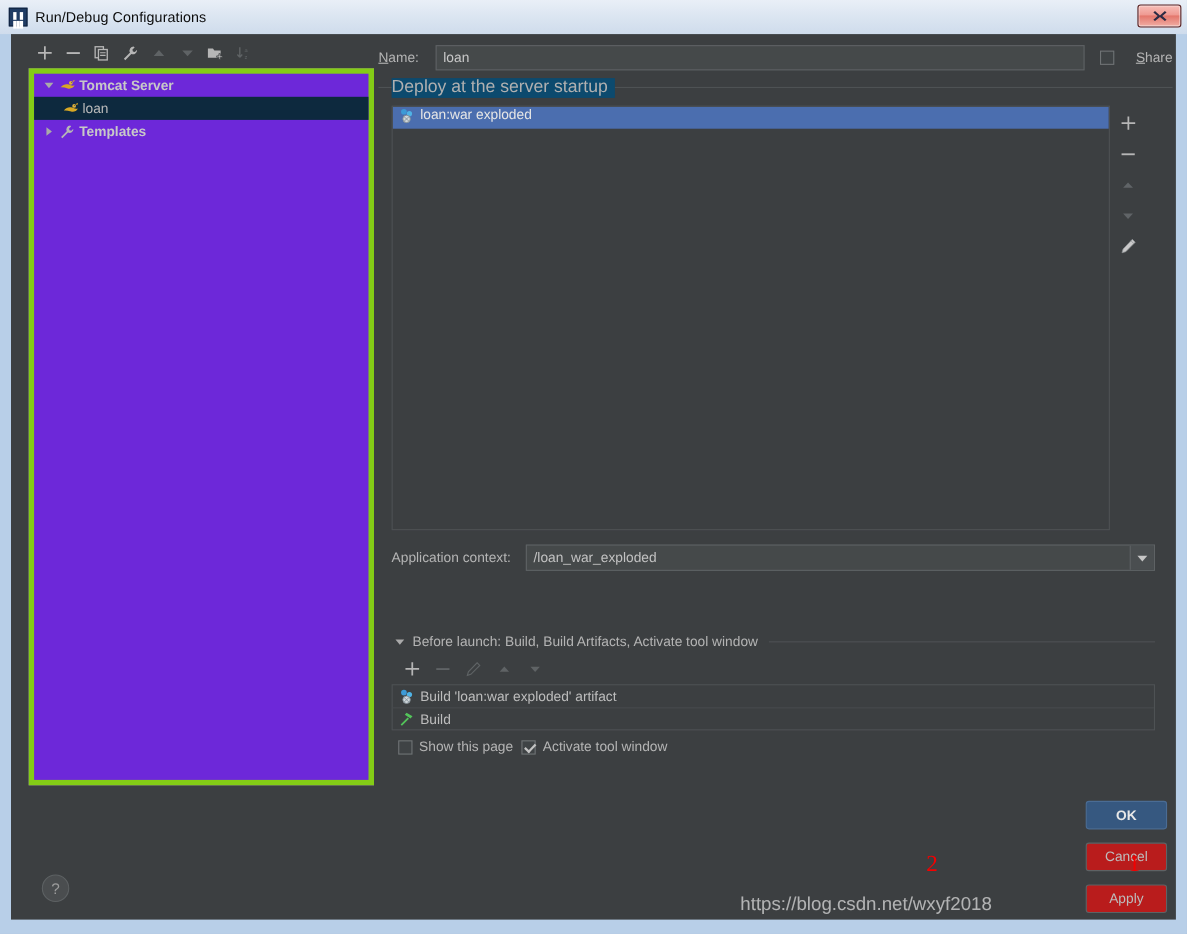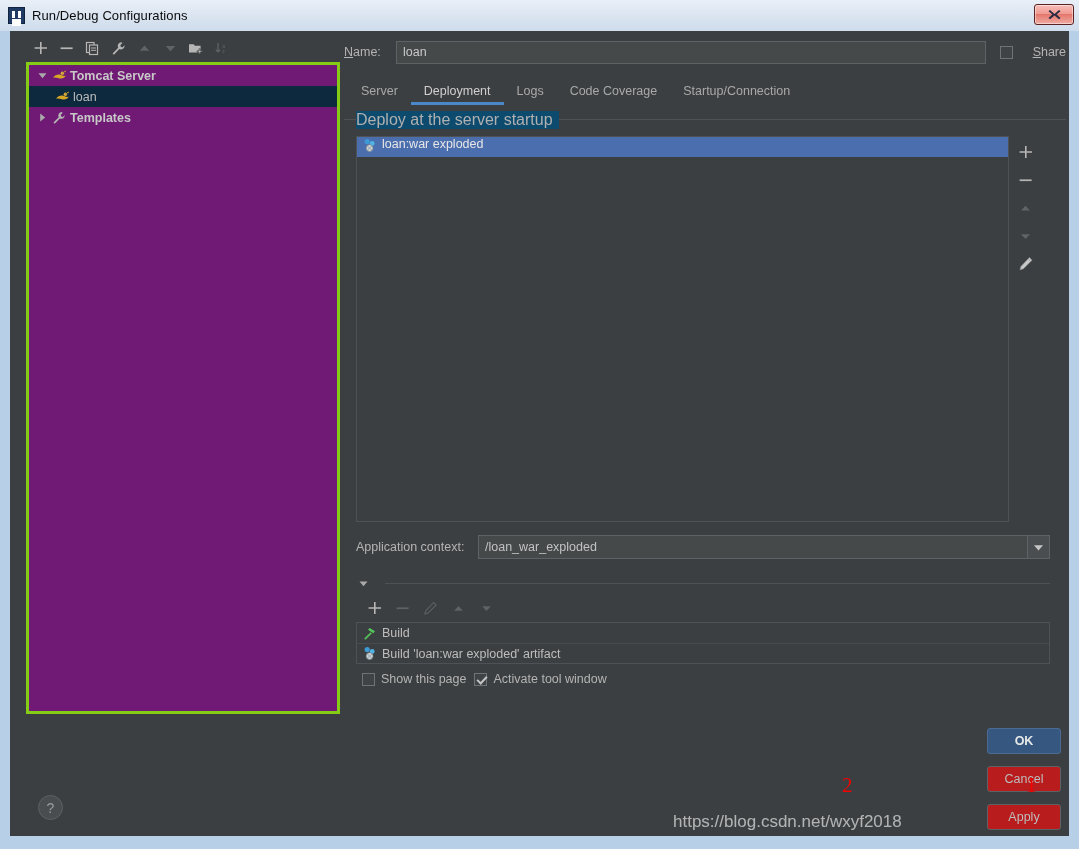--- a/index.html
+++ b/index.html
@@ -93,22 +93,22 @@
     width: 24px; height: 22px;
     display: flex; align-items: center; justify-content: center;
     cursor: pointer;
     position: relative;
   }
   .tbtn svg { display: block; }
   .tree-box {
     position: absolute;
     left: 8px; top: 27px;
     width: 314px; height: 652px;
-    background: #701a75;
-    border: 3px solid #84cc16;
+    background: #6d28d9;
+    border: 5px solid #84cc16;
   }
   .tree-row {
     height: 21px;
     display: flex; align-items: center;
     padding-left: 6px;
     font-size: 12.5px;
     color: #bbbbbb;
     cursor: pointer;
     position: relative;
   }
@@ -535,27 +535,20 @@
 
       <div class="name-row">
         <div class="name-label"><u>N</u>ame:</div>
         <input class="name-input" type="text" value="loan" style="">
         <div class="share-wrap">
           <span class="cbox"></span>
           <span class="share-text"><u>S</u>hare</span>
         </div>
       </div>
 
-      <div class="tabs">
-        <div class="tab">Server</div>
-        <div class="tab active">Deployment</div>
-        <div class="tab">Logs</div>
-        <div class="tab">Code Coverage</div>
-        <div class="tab">Startup/Connection</div>
-      </div>
 
       <div class="panel">
         <div class="group-line"></div>
         <div class="group-legend">Deploy at the server startup</div>
 
         <div class="deploy-area">
           <div class="deploy-list">
             <div class="deploy-row selected">
               <span class="artifact-icon">
                 <svg width="15" height="15" viewBox="0 0 15 15">
@@ -611,20 +604,21 @@
         </div>
       </div>
 
       <div class="before">
         <div class="before-hdr">
           <span class="tri">
             <svg width="11" height="11" viewBox="0 0 11 11">
                 <path d="M1.5 3.4 H9.5 L5.5 8.2 Z" fill="#aaaaaa"></path>
               </svg>
           </span>
+          <span>Before launch: Build, Build Artifacts, Activate tool window</span>
           <span class="before-hdr-line"></span>
         </div>
 
         <div class="before-toolbar">
           <div class="tbtn">
             <svg width="15" height="15" viewBox="0 0 15 15">
                 <path d="M7 1 h1.6 v5.2 H14 v1.6 H8.6 V13 H7 V7.8 H1.6 V6.2 H7 Z" fill="#b6b6b6"></path>
               </svg>
           </div>
           <div class="tbtn">
@@ -643,40 +637,40 @@
               </svg>
           </div>
           <div class="tbtn">
             <svg width="15" height="15" viewBox="0 0 15 15">
                 <path d="M7.5 9.9 L3.2 5.2 H11.8 Z" fill="#5f6365"></path>
               </svg>
           </div>
         </div>
 
         <div class="bl-list">
-          <div class="bl-row">
-            <span class="bl-icon">
-              <svg width="15" height="15" viewBox="0 0 15 15">
-                <path d="M2.2 12.6 L8.6 6.2 L9.8 7.4 L3.4 13.8 Z" fill="#53c45a"></path>
-                <path d="M7.6 2 L13 5.2 L11.2 7.2 L6 3.8 Z" fill="#53c45a"></path>
-              </svg>
-            </span>
-            <span>Build</span>
-          </div>
           <div class="bl-row">
             <span class="bl-icon">
               <svg width="15" height="15" viewBox="0 0 15 15">
                 <circle cx="5.2" cy="3.6" r="2.6" fill="#3d9ad6"></circle>
                 <circle cx="10.2" cy="5.4" r="2.4" fill="#4fb3e6"></circle>
                 <circle cx="7.6" cy="10.1" r="3.4" fill="#cfd6da" stroke="#7d8a92" stroke-width=".8"></circle>
                 <path d="M5.2 7.9 L10 12.4 M10 7.9 L5.2 12.4" stroke="#7d8a92" stroke-width=".7"></path>
               </svg>
             </span>
             <span>Build 'loan:war exploded' artifact</span>
           </div>
+          <div class="bl-row">
+            <span class="bl-icon">
+              <svg width="15" height="15" viewBox="0 0 15 15">
+                <path d="M2.2 12.6 L8.6 6.2 L9.8 7.4 L3.4 13.8 Z" fill="#53c45a"></path>
+                <path d="M7.6 2 L13 5.2 L11.2 7.2 L6 3.8 Z" fill="#53c45a"></path>
+              </svg>
+            </span>
+            <span>Build</span>
+          </div>
         </div>
 
         <div class="bl-checks">
           <div class="chk-item">
             <span class="cbox"></span>
             <span>Show this page</span>
           </div>
           <div class="chk-item">
             <span class="cbox checked"></span>
             <span>Activate tool window</span>

